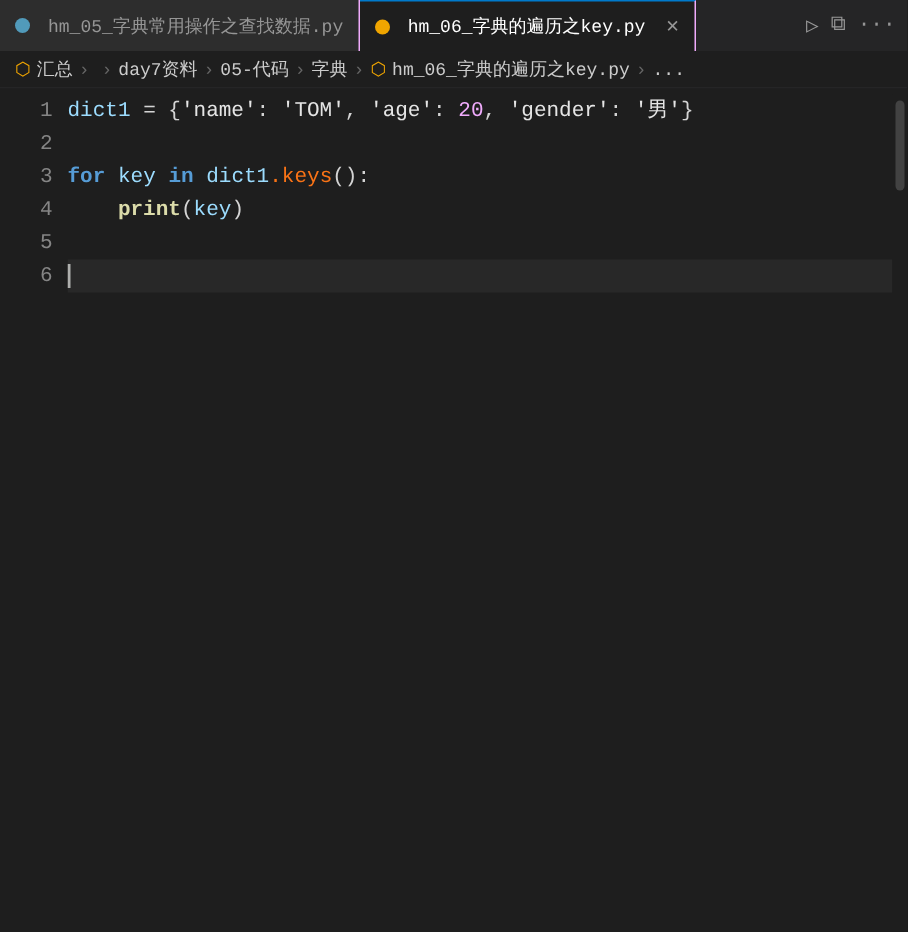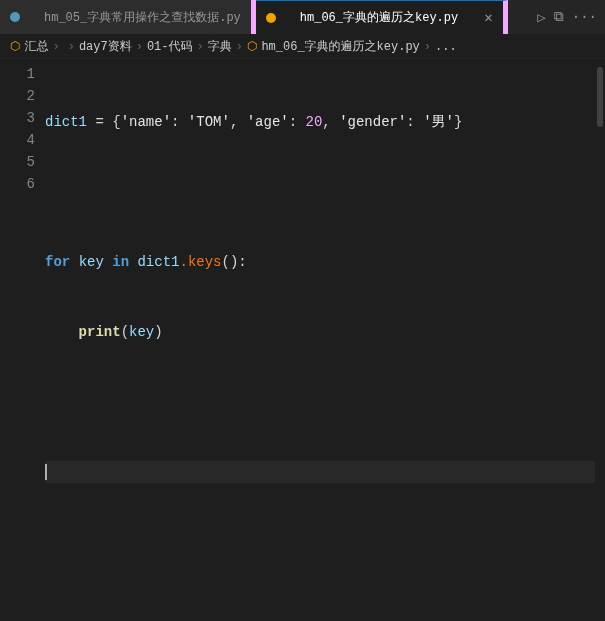--- a/index.html
+++ b/index.html
@@ -24,24 +24,24 @@
     }
 
     .tab {
       display: flex;
       align-items: center;
       height: 35px;
       padding: 0 10px;
       font-size: 12px;
       color: #969696;
       background: #2d2d2d;
-      border-right: 5px solid #f0abfc;
+      border-right: 1px solid #f0abfc;
       cursor: pointer;
       white-space: nowrap;
-      gap: 24px;
+      gap: 12px;
       min-width: 0;
     }
 
     .tab.active {
       background: #1e1e1e;
       color: #ffffff;
       border-top: 1px solid #007acc;
     }
 
     .tab-icon {
@@ -133,21 +133,20 @@
       font-size: 14px;
       line-height: 22px;
       overflow: hidden;
     }
 
     .code-line {
       height: 22px;
       white-space: pre;
       display: flex;
       align-items: center;
-      margin-top: 48px;
     }
 
     .code-line.active-line {
       background: #282828;
     }
 
     
     .kw { color: #569cd6; font-weight: bold; }        
     .fn { color: #dcdcaa; font-weight: bold; }        
     .str { color: #e5e5e5; }       
@@ -195,21 +194,21 @@
   </div>
 </div>
 
 <div class="breadcrumb">
   <span class="file-icon">⬡</span>
   <span>汇总</span>
   <span class="sep"> › </span>
   <span class="sep"> › </span>
   <span>day7资料</span>
   <span class="sep"> › </span>
-  <span>01-代码</span>
+  <span>05-代码</span>
   <span class="sep"> › </span>
   <span>字典</span>
   <span class="sep"> › </span>
   <span class="file-icon" style="color:#f0a500;">⬡</span>
   <span>hm_06_字典的遍历之key.py</span>
   <span class="sep"> › </span>
   <span>...</span>
 </div>
 
 <div class="editor">

